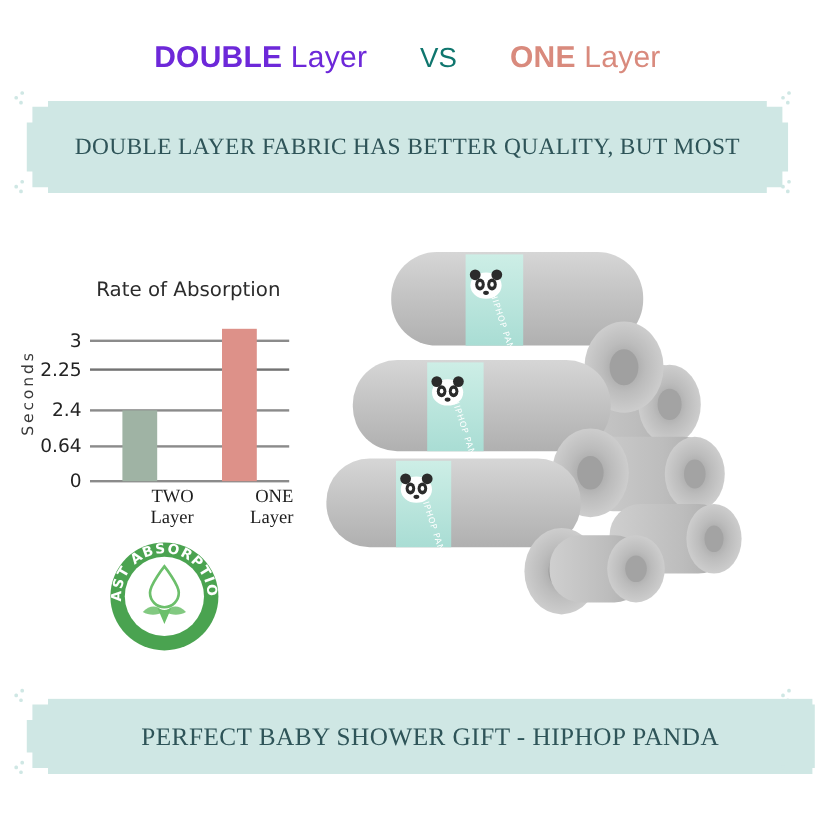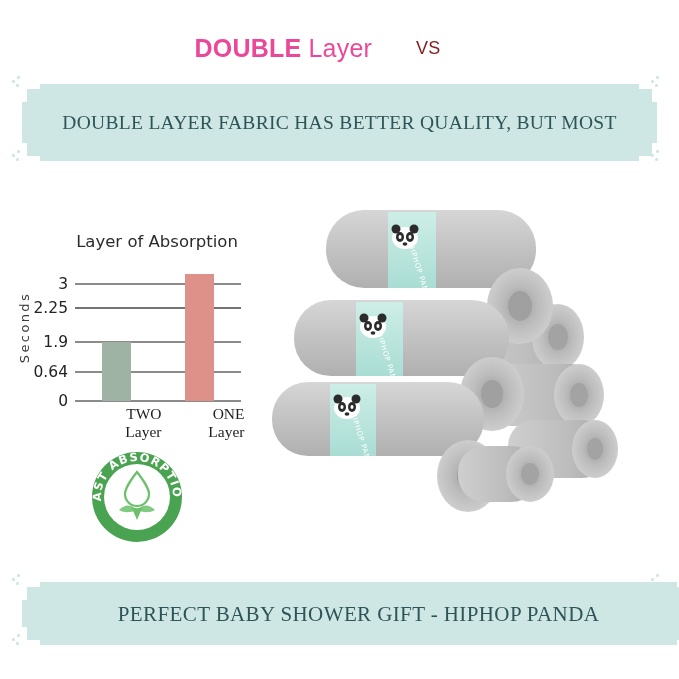--- a/index.html
+++ b/index.html
@@ -26,24 +26,24 @@
     justify-content: center;
     gap: 0;
   }
   .cmp-label {
     font-size: 25px;
     font-weight: 700;
     letter-spacing: 0.2px;
     white-space: nowrap;
   }
   .cmp-label .thin { font-weight: 400; }
-  #label-double { color: #ec4899; text-align: center; }
+  #label-double { color: #6d28d9; text-align: center; }
   #label-vs {
-    color: #7f1d1d;
-    font-size: 18px;
+    color: #0f766e;
+    font-size: 23px;
     font-weight: 400;
     margin: 0 44px;
   }
   #label-one { color: #d98a7d; }
 
   
   .plaque {
     position: absolute;
     background: #cfe7e4;
     color: #2e5458;
@@ -182,20 +182,21 @@
     left: 268px; top: 196px;
     width: 360px; height: 356px;
   }
 </style>
 </head>
 <body>
 
 <div id="compare-header">
   <div class="cmp-label" id="label-double"><span>DOUBLE</span><span class="thin"> Layer</span></div>
   <div class="cmp-label" id="label-vs">VS</div>
+  <div class="cmp-label" id="label-one"><span>ONE</span><span class="thin"> Layer</span></div>
 </div>
 
 <div class="plaque" id="banner-top">
   <div class="plaque-line">DOUBLE LAYER FABRIC HAS BETTER QUALITY, BUT MOST</div>
 </div>
 <div class="dot-cluster" style="left:12px; top:76px;">
     <i></i>
     <i></i>
     <i></i>
   </div>
@@ -209,31 +210,31 @@
     <i></i>
     <i></i>
   </div>
 <div class="dot-cluster" style="left:651px; top:150px;">
     <i></i>
     <i></i>
     <i></i>
   </div>
 
 <div id="chart-panel">
-  <div id="chart-title">Layer of Absorption</div>
+  <div id="chart-title">Rate of Absorption</div>
   <div id="y-axis-title">Seconds</div>
   <div id="plot-area">
       <div class="gridline" style="top: 136px; background: rgb(139, 139, 139);">
         <span class="ytick">0</span>
       </div>
       <div class="gridline" style="top: 106.643px; background: rgb(139, 139, 139);">
         <span class="ytick">0.64</span>
       </div>
       <div class="gridline" style="top: 77.2857px; background: rgb(139, 139, 139);">
-        <span class="ytick">1.9</span>
+        <span class="ytick">2.4</span>
       </div>
       <div class="gridline" style="top: 43px; background: #737373;">
         <span class="ytick">2.25</span>
       </div>
       <div class="gridline" style="top: 18.5714px; background: rgb(139, 139, 139);">
         <span class="ytick">3</span>
       </div>
       <div class="bar" style="left: 27px; width: 29px; height: 58.7143px; background: rgb(159, 179, 164);"></div>
       <div class="xtick" style="left: -3.5px; width: 90px;">
         <div>TWO</div>

